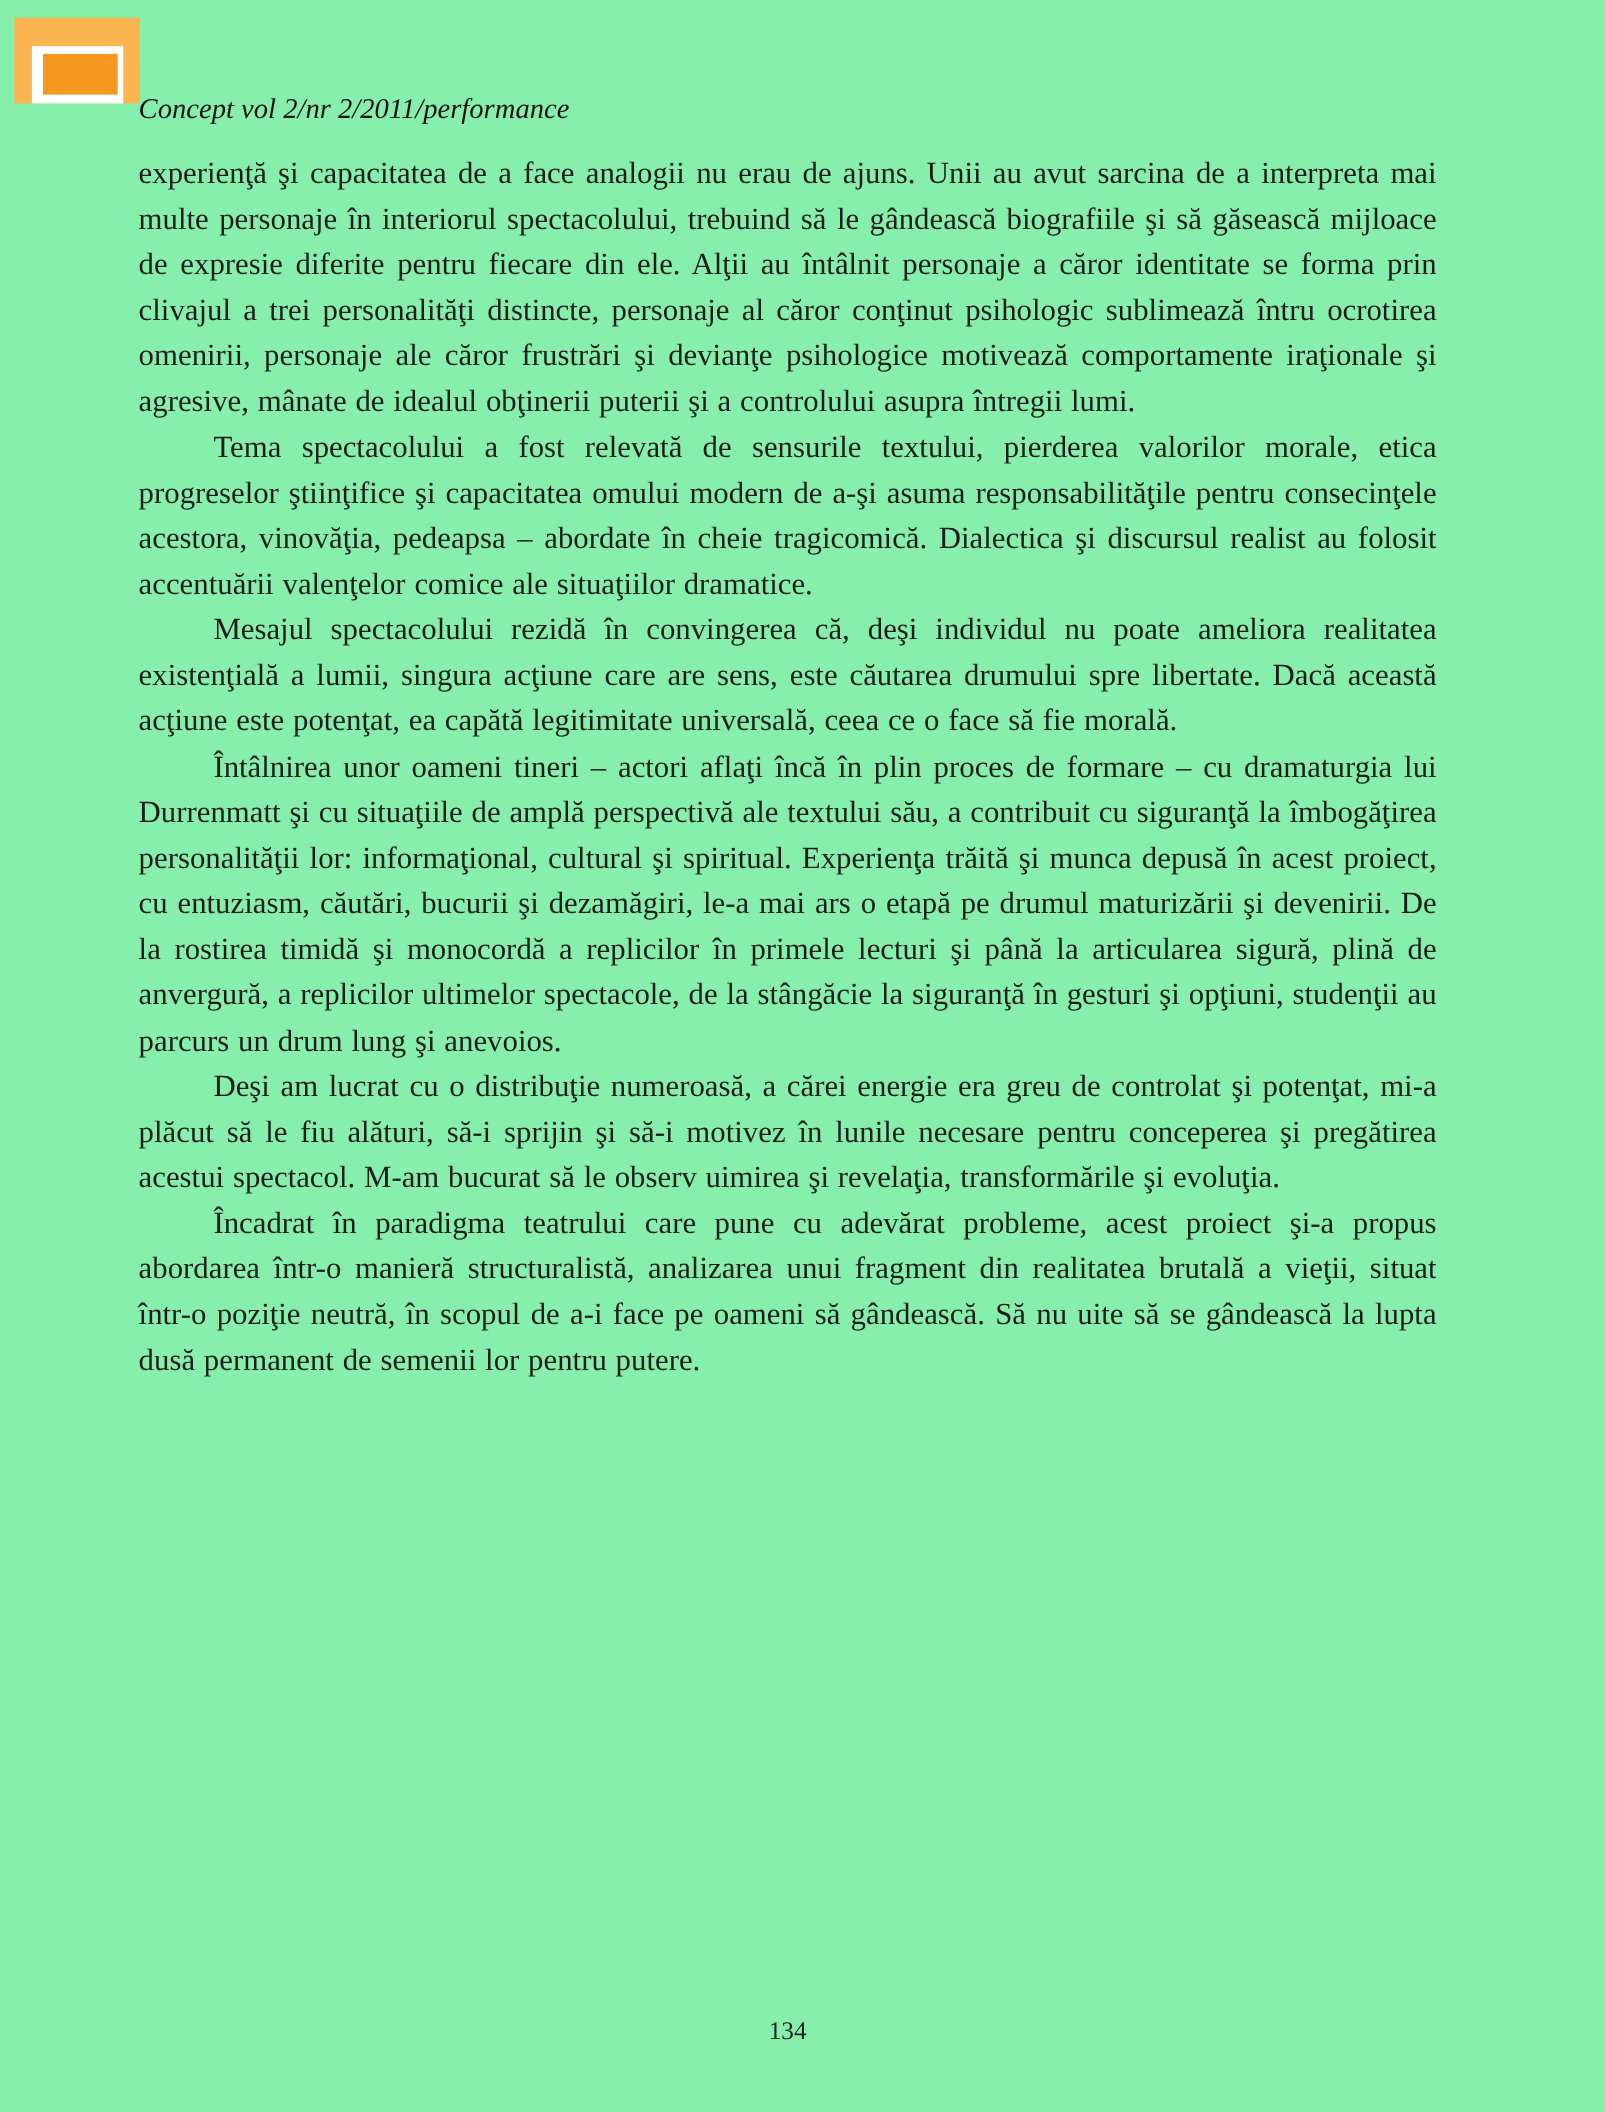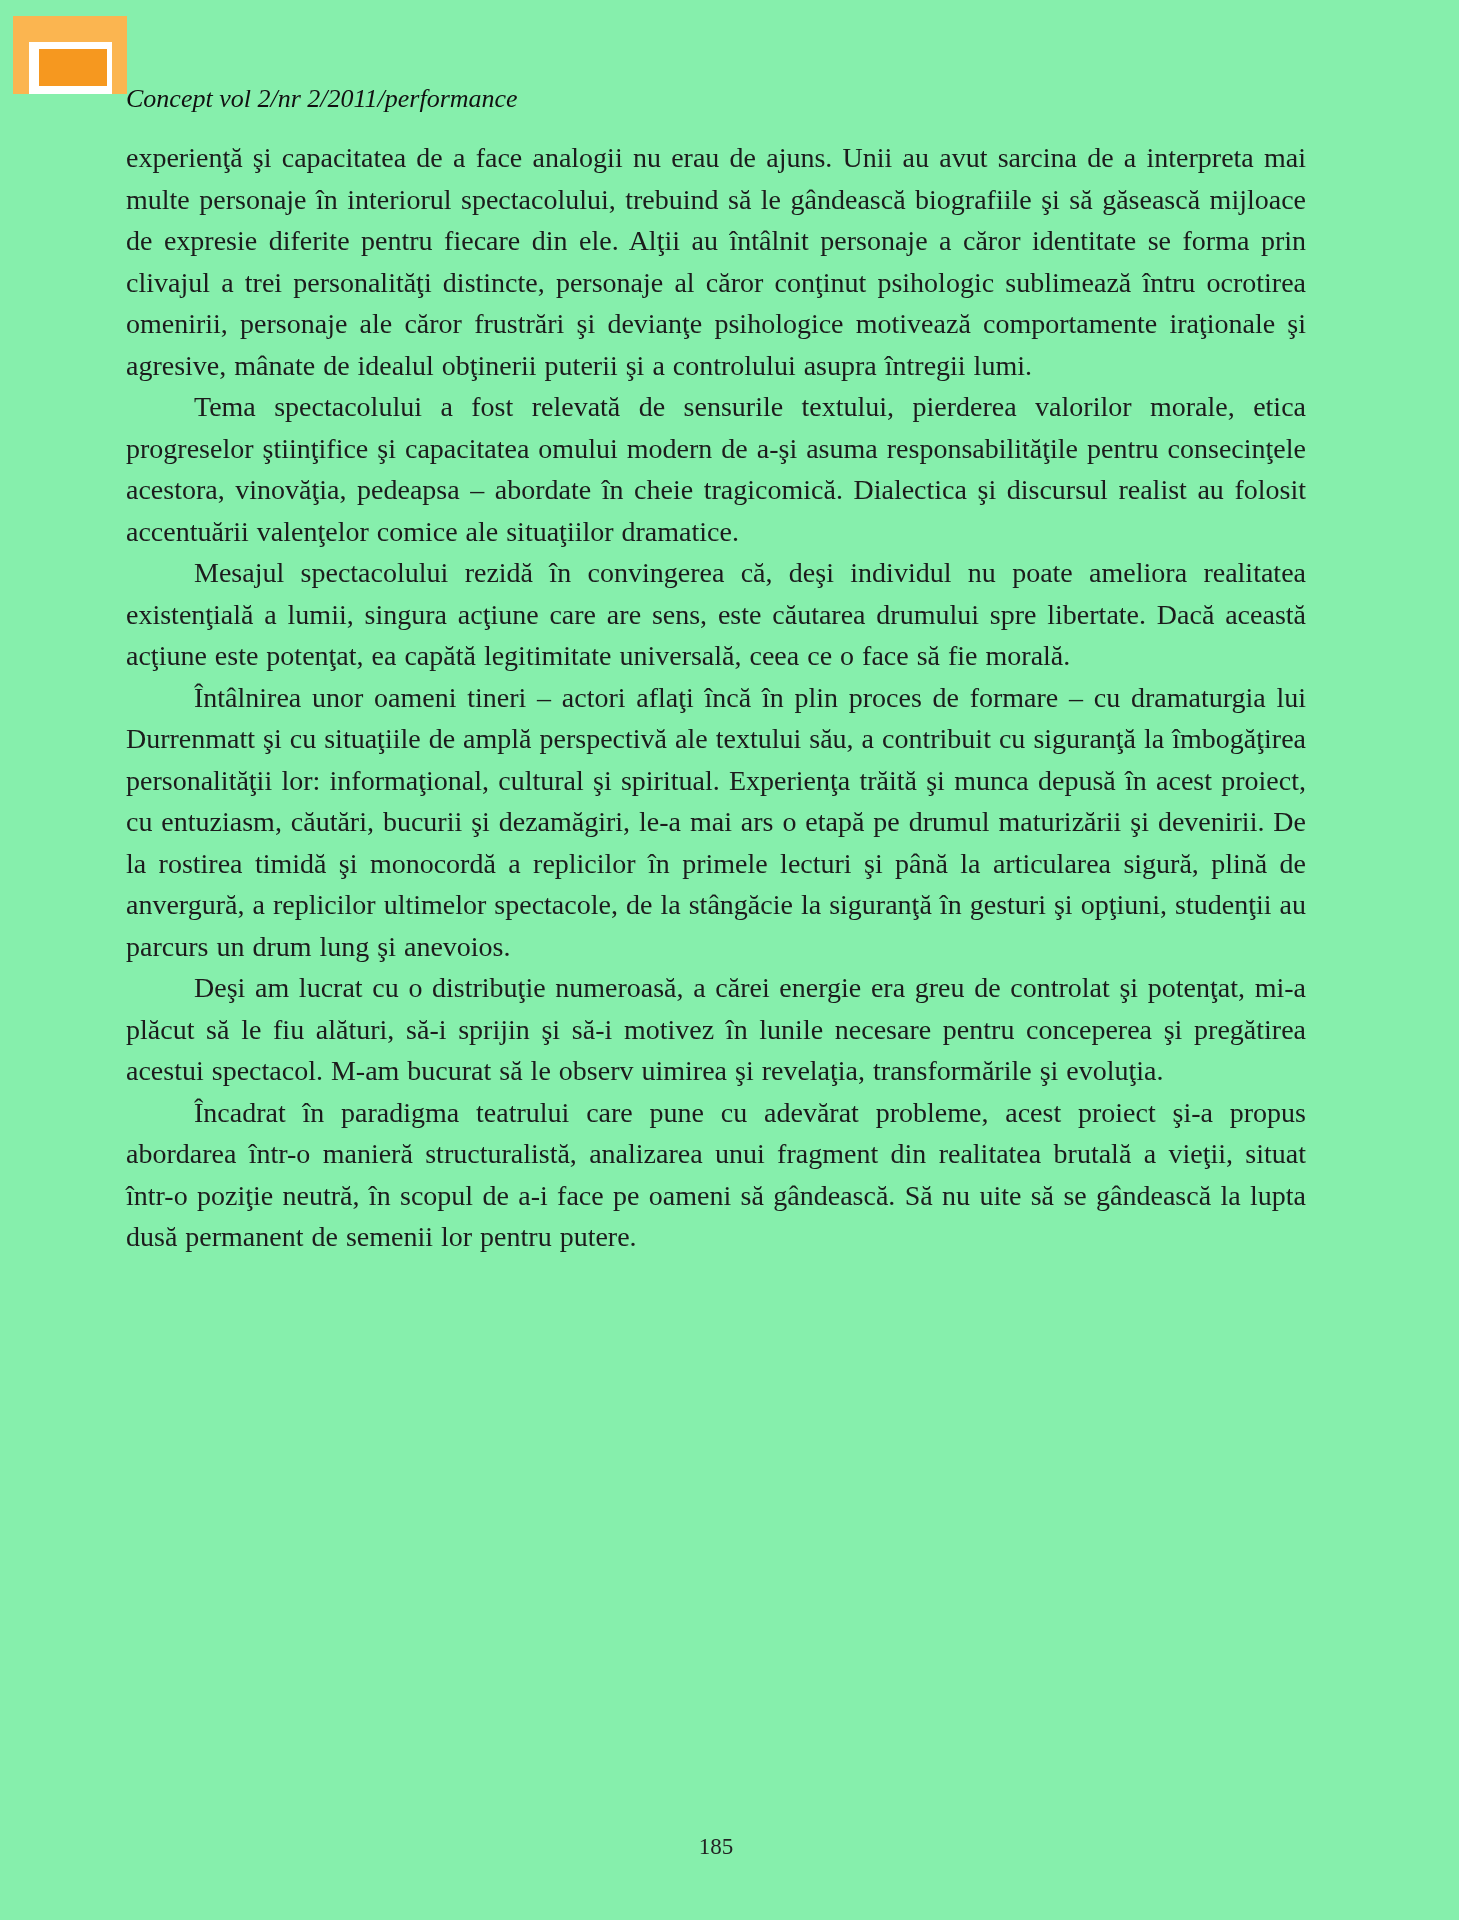--- a/index.html
+++ b/index.html
@@ -114,15 +114,15 @@
 
   <div class="article-body">
     <p class="para">experienţă şi capacitatea de a face analogii nu erau de ajuns. Unii au avut sarcina de a interpreta mai multe personaje în interiorul spectacolului, trebuind să le gândească biografiile şi să găsească mijloace de expresie diferite pentru fiecare din ele. Alţii au întâlnit personaje a căror identitate se forma prin clivajul a trei personalităţi distincte, personaje al căror conţinut psihologic sublimează întru ocrotirea omenirii, personaje ale căror frustrări şi devianţe psihologice motivează comportamente iraţionale şi agresive, mânate de idealul obţinerii puterii şi a controlului asupra întregii lumi.</p>
     <p class="para">Tema spectacolului a fost relevată de sensurile textului, pierderea valorilor morale, etica progreselor ştiinţifice şi capacitatea omului modern de a-şi asuma responsabilităţile pentru consecinţele acestora, vinovăţia, pedeapsa – abordate în cheie tragicomică. Dialectica şi discursul realist au folosit accentuării valenţelor comice ale situaţiilor dramatice.</p>
     <p class="para">Mesajul spectacolului rezidă în convingerea că, deşi individul nu poate ameliora realitatea existenţială a lumii, singura acţiune care are sens, este căutarea drumului spre libertate. Dacă această acţiune este potenţat, ea capătă legitimitate universală, ceea ce o face să fie morală.</p>
     <p class="para">Întâlnirea unor oameni tineri – actori aflaţi încă în plin proces de formare – cu dramaturgia lui Durrenmatt şi cu situaţiile de amplă perspectivă ale textului său, a contribuit cu siguranţă la îmbogăţirea personalităţii lor: informaţional, cultural şi spiritual. Experienţa trăită şi munca depusă în acest proiect, cu entuziasm, căutări, bucurii şi dezamăgiri, le-a mai ars o etapă pe drumul maturizării şi devenirii. De la rostirea timidă şi monocordă a replicilor în primele lecturi şi până la articularea sigură, plină de anvergură, a replicilor ultimelor spectacole, de la stângăcie la siguranţă în gesturi şi opţiuni, studenţii au parcurs un drum lung şi anevoios.</p>
     <p class="para">Deşi am lucrat cu o distribuţie numeroasă, a cărei energie era greu de controlat şi potenţat, mi-a plăcut să le fiu alături, să-i sprijin şi să-i motivez în lunile necesare pentru conceperea şi pregătirea acestui spectacol. M-am bucurat să le observ uimirea şi revelaţia, transformările şi evoluţia.</p>
     <p class="para">Încadrat în paradigma teatrului care pune cu adevărat probleme, acest proiect şi-a propus abordarea într-o manieră structuralistă, analizarea unui fragment din realitatea brutală a vieţii, situat într-o poziţie neutră, în scopul de a-i face pe oameni să gândească. Să nu uite să se gândească la lupta dusă permanent de semenii lor pentru putere.</p>
   </div>
 
-  <div class="page-number">185</div>
+  <div class="page-number">134</div>
 
 </div>
 
 </body></html>

